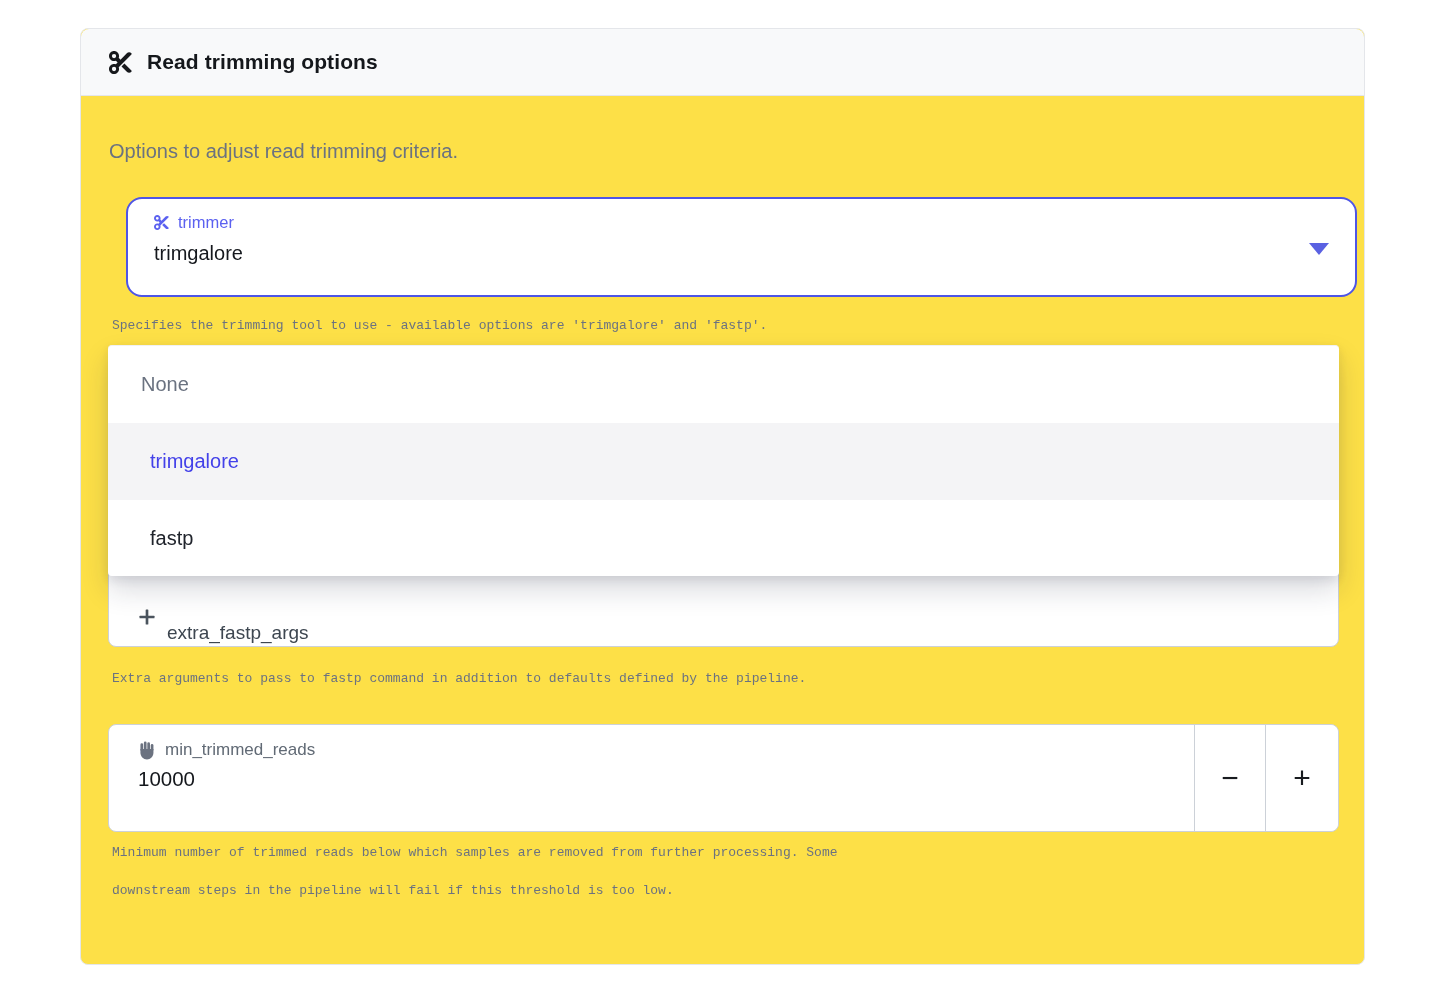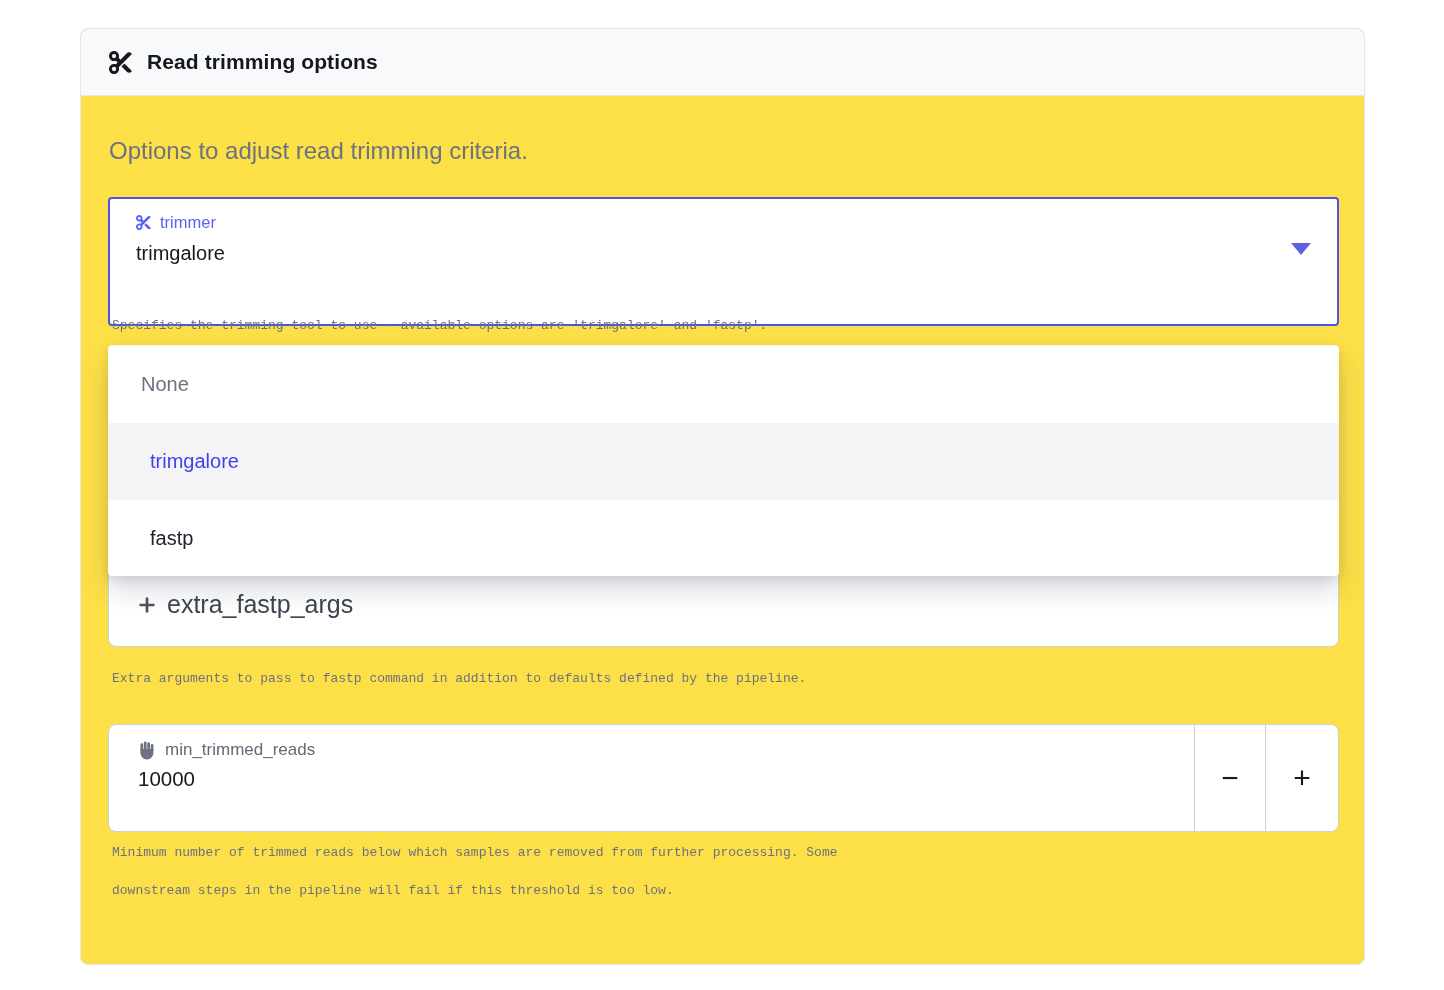--- a/index.html
+++ b/index.html
@@ -30,32 +30,32 @@
     align-items: center;
     gap: 15px;
     padding: 0 28px;
   }
   .card-title { font-size: 21px; font-weight: 600; color: #14171b; letter-spacing: 0.1px; }
   .hdr-icon svg { display: block; }
 
   .section-desc {
     position: absolute;
     left: 28px; top: 109px;
-    font-size: 24px; line-height: 26px;
+    font-size: 20px; line-height: 26px;
     color: #6b7280;
   }
 
   
   .select-field {
     position: absolute;
-    left: 27px; top: 168px;
-    width: 1231px; height: 129px;
+    left: 45px; top: 168px;
+    width: 1231px; height: 100px;
     background: #fff;
     border: 2px solid #4e55e6;
-    border-radius: 4px;
+    border-radius: 16px;
     padding: 12px 26px;
     cursor: pointer;
   }
   .field-label-row {
     display: flex; align-items: center; gap: 9px;
     margin-top: 2px;
   }
   .select-field .field-label-row { color: #5b61f0; }
   .select-field .field-label { font-size: 16.5px; font-weight: 500; color: #5b61f0; }
   .select-field .field-value { margin-top: 10px; font-size: 20px; color: #15181d; }
@@ -83,21 +83,21 @@
   .text-field {
     position: absolute;
     left: 27px;
     width: 1231px; height: 100px;
     background: #fff;
     border: 1px solid #ccd1d8;
     border-radius: 8px;
   }
   .extra-field { top: 518px; }
   .extra-field .field-label-row { position: absolute; left: 28px; top: 40px; gap: 10px; }
-  .extra-field .field-label { font-size: 25px; color: #3d4650; }
+  .extra-field .field-label { font-size: 19px; color: #3d4650; margin-top: 32px; }
 
   
   .dropdown-menu {
     position: absolute;
     left: 27px; top: 316px;
     width: 1231px; height: 231px;
     background: #ffffff;
     border-radius: 4px;
     border-top: 1px solid #f0f1f3;
     box-shadow: 0 14px 28px rgba(25, 32, 56, 0.16), 0 4px 10px rgba(25, 32, 56, 0.10);

